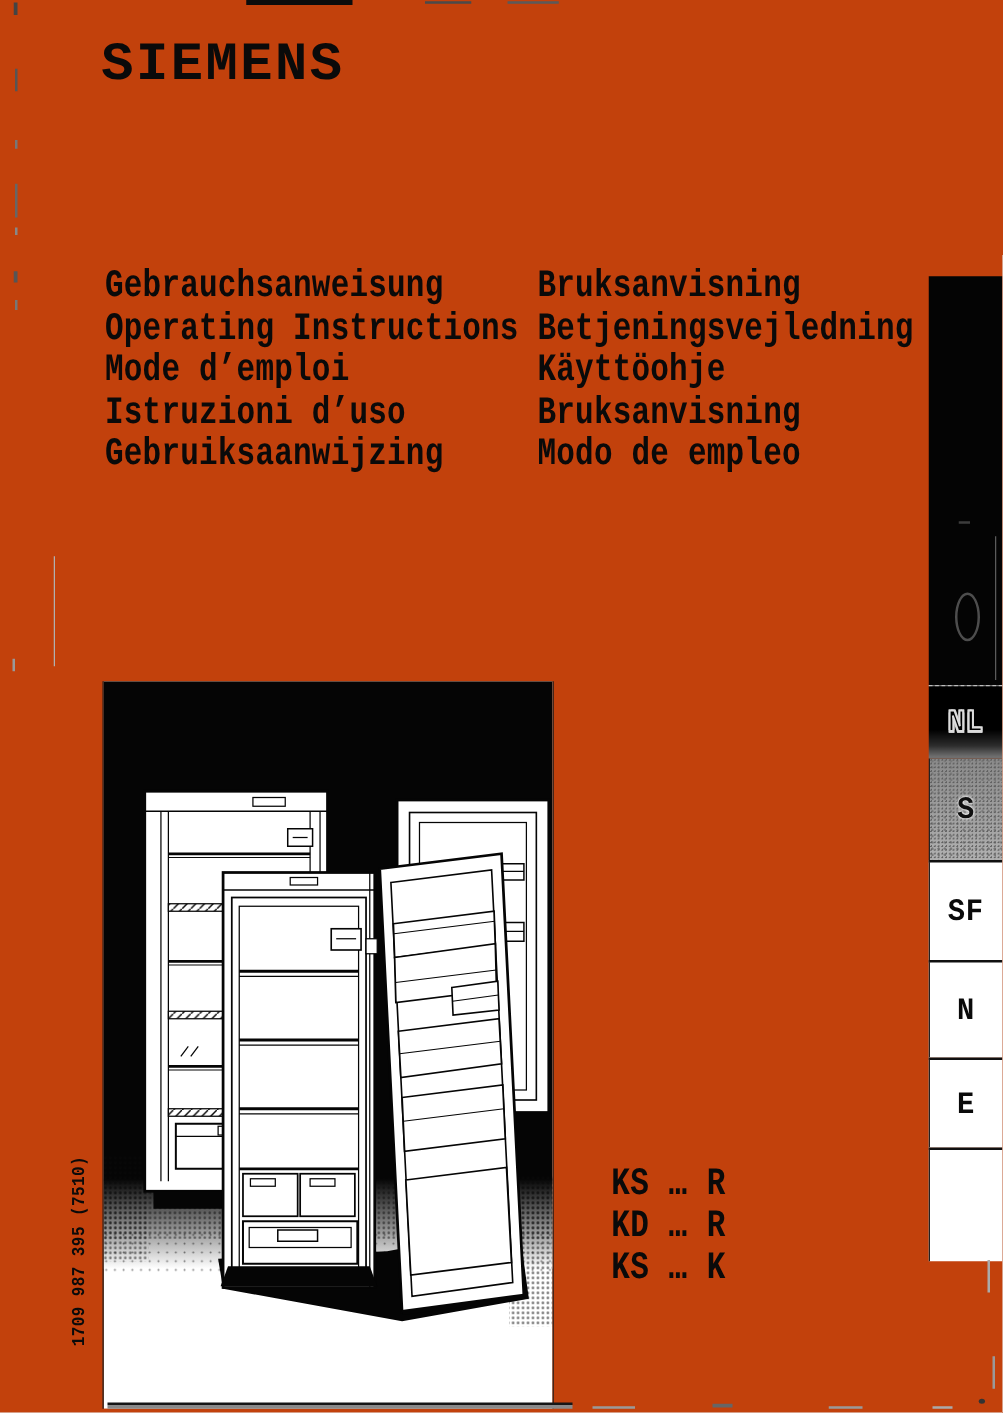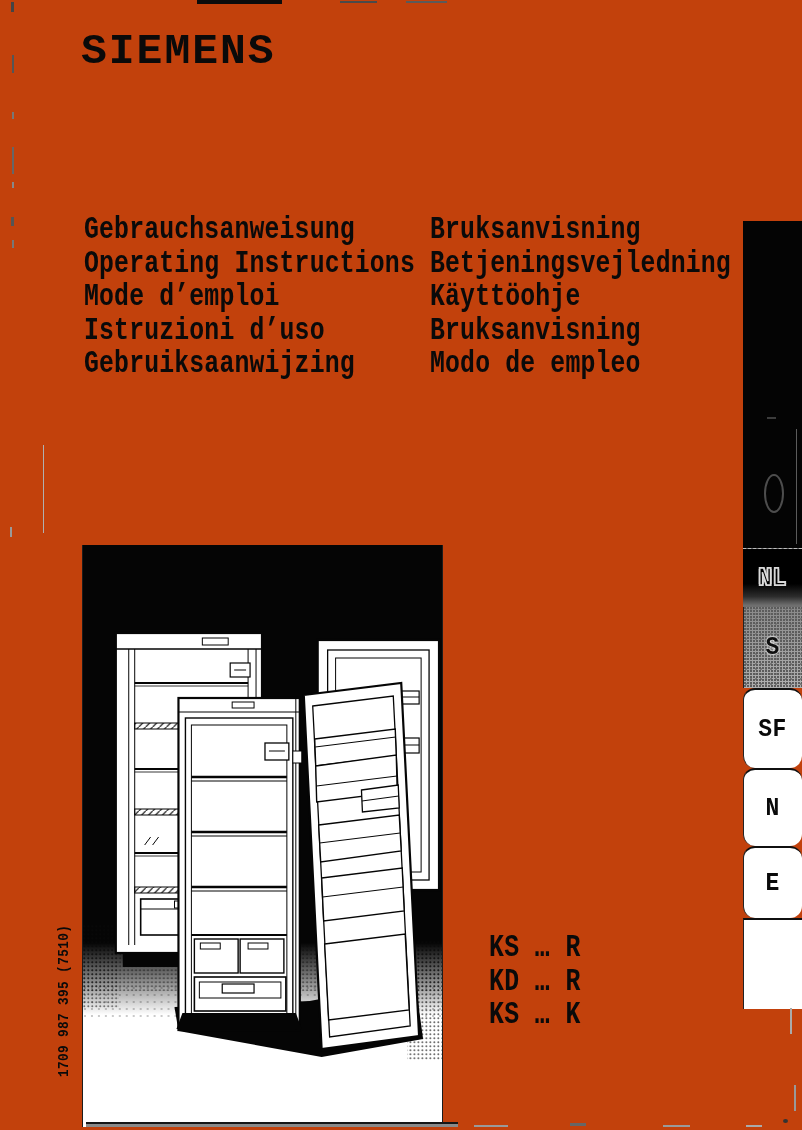--- a/index.html
+++ b/index.html
@@ -67,21 +67,21 @@
   .tab-grey-light{
     height:79px; color:#101010;
     border-top:1px solid #3a3a3a; border-left:1px solid #222;
     background:
       radial-gradient(circle at 1px 1px,#ababab 22%,transparent 26%) 0 0/3px 3px,
       radial-gradient(circle at 2px 2px,#c2c2c2 20%,transparent 24%) 0 0/6px 6px,
       linear-gradient(180deg,#c9c9c9,#ebebeb);
   }
   .tab-white{
     background:#fff; color:#0a0a0a;
-    border-top:2px solid #101010; border-left:1px solid #222;border-radius:12px;
+    border-top:2px solid #101010; border-left:1px solid #222;
   }
   .tab-sf{height:80px;} .tab-n{height:78px;} .tab-e{height:72px;}
   .tab-empty{height:91px; background:#fff; border-top:2px solid #101010; border-left:1px solid #222;}
   .oval-glyph{
     position:absolute; left:21px; top:253px; width:16px; height:35px;
     border:2px solid #4d4d4d; border-radius:50%;
   }
   .tab-dash{position:absolute; left:24px; top:196px; width:9px; height:2px; background:#3c3c3c;}
   .tab-hairline{position:absolute; left:53px; top:208px; width:1px; height:115px; background:rgba(255,255,255,.35);}
   

